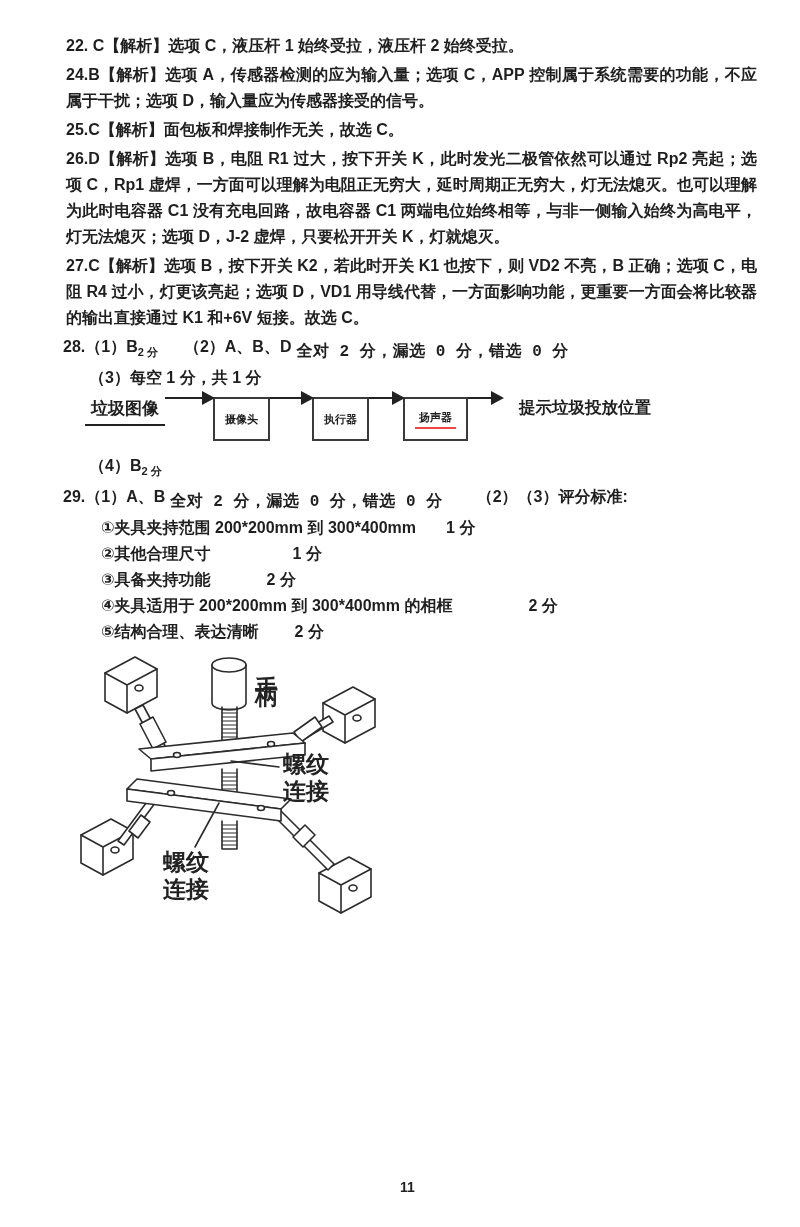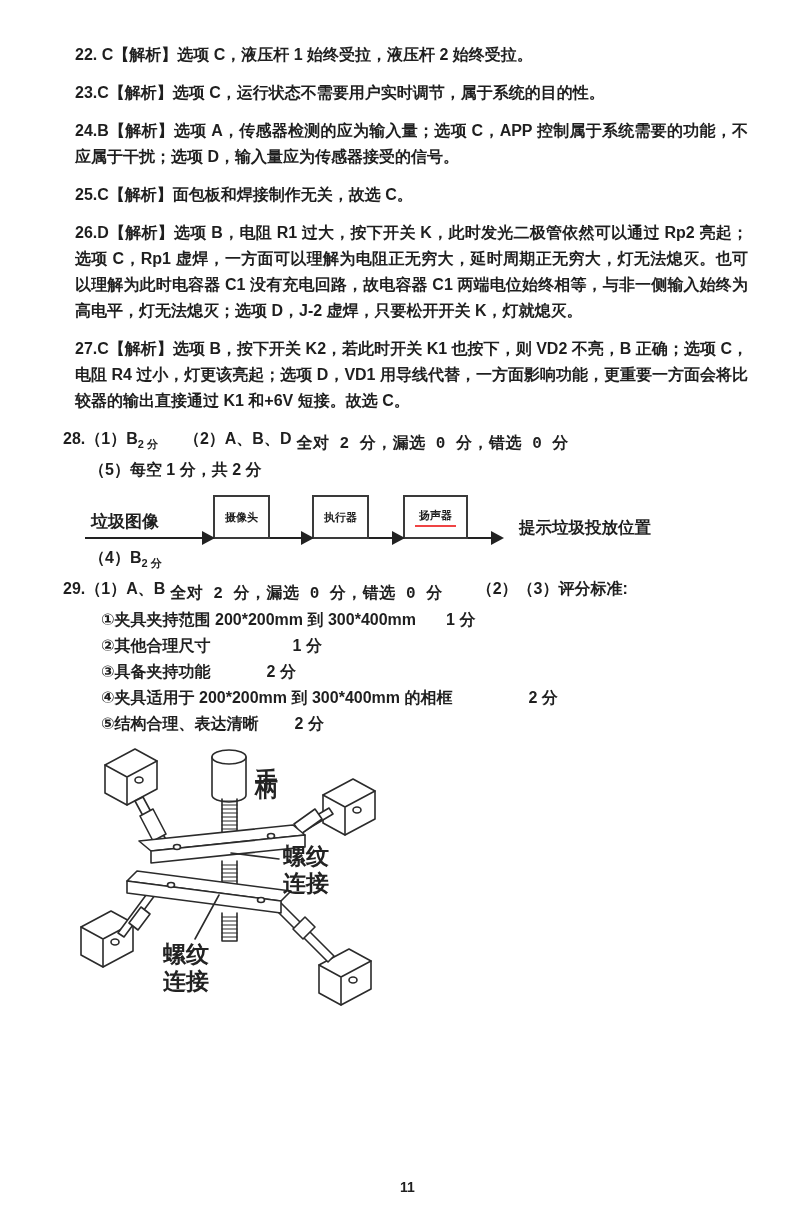--- a/index.html
+++ b/index.html
@@ -8,31 +8,31 @@
     width:800px;height:1227px;
     margin:0 auto;
     background:#ffffff;
     font-family:"Liberation Sans","DejaVu Sans",sans-serif;
     color:#1f1f1f;
     font-weight:bold;
     overflow:hidden;
     box-sizing:border-box;
     padding:30px 40px 0 63px;
   }
-  .para{font-size:16px;line-height:26px;margin:12px;text-align:justify;}
+  .para{font-size:16px;line-height:26px;margin:3px;text-align:justify;}
   .row{font-size:16px;line-height:26px;white-space:nowrap;}
   .indent1{padding-left:26px;}
   .indent2{padding-left:38px;}
   .note{font-size:16px;vertical-align:-4px;margin-left:5px;letter-spacing:0.5px;font-family:Liberation Mono, monospace;}
   .sub{font-size:11px;vertical-align:-4px;}
   .gap{display:inline-block;width:26px;}
 
   
   .flowchart{
-    display:flex;align-items:flex-end;
+    display:flex;align-items:flex-start;
     margin:6px 0 6px 22px;height:50px;
   }
   .fc-input{font-size:17px;border-bottom:2px solid #222;padding:0 6px 4px 6px;white-space:nowrap;}
   .fc-arrow{height:2px;background:#222;position:relative;flex:none;}
   .fc-arrow::after{
     content:"";position:absolute;right:-2px;top:-6px;
     border-left:13px solid #222;
     border-top:7px solid transparent;
     border-bottom:7px solid transparent;
   }
@@ -70,30 +70,29 @@
     position:absolute;left:15px;right:0;bottom:32px;
     text-align:center;font-size:14px;font-weight:bold;
   }
 </style>
 </head>
 <body>
 
 <div class="page">
 
   <p class="para">22. C【解析】选项 C，液压杆 1 始终受拉，液压杆 2 始终受拉。</p>
-  <p class="para">23.C【解析】选项 C，运行状态不需要用户实时调节，属于系统的目的性。</p>
   <p class="para">24.B【解析】选项 A，传感器检测的应为输入量；选项 C，APP 控制属于系统需要的功能，不应属于干扰；选项 D，输入量应为传感器接受的信号。</p>
   <p class="para">25.C【解析】面包板和焊接制作无关，故选 C。</p>
   <p class="para">26.D【解析】选项 B，电阻 R1 过大，按下开关 K，此时发光二极管依然可以通过 Rp2 亮起；选项 C，Rp1 虚焊，一方面可以理解为电阻正无穷大，延时周期正无穷大，灯无法熄灭。也可以理解为此时电容器 C1 没有充电回路，故电容器 C1 两端电位始终相等，与非一侧输入始终为高电平，灯无法熄灭；选项 D，J-2 虚焊，只要松开开关 K，灯就熄灭。</p>
   <p class="para">27.C【解析】选项 B，按下开关 K2，若此时开关 K1 也按下，则 VD2 不亮，B 正确；选项 C，电阻 R4 过小，灯更该亮起；选项 D，VD1 用导线代替，一方面影响功能，更重要一方面会将比较器的输出直接通过 K1 和+6V 短接。故选 C。</p>
 
   <div class="row">
     <span>28.（1）B</span><span class="sub">2 分</span><span class="gap"></span><span>（2）A、B、D</span><span class="note">全对 2 分，漏选 0 分，错选 0 分</span>
   </div>
-  <div class="row indent1">（5）每空 1 分，共 2 分</div>
+  <div class="row indent1">（3）每空 1 分，共 1 分</div>
 
   <div class="flowchart">
     <span class="fc-input">垃圾图像</span>
     <span class="fc-arrow a1"></span>
     <span class="fc-box">摄像头</span>
     <span class="fc-arrow a2"></span>
     <span class="fc-box">执行器</span>
     <span class="fc-arrow a3"></span>
     <span class="fc-box">
         <span class="ul">扬声器</span>

